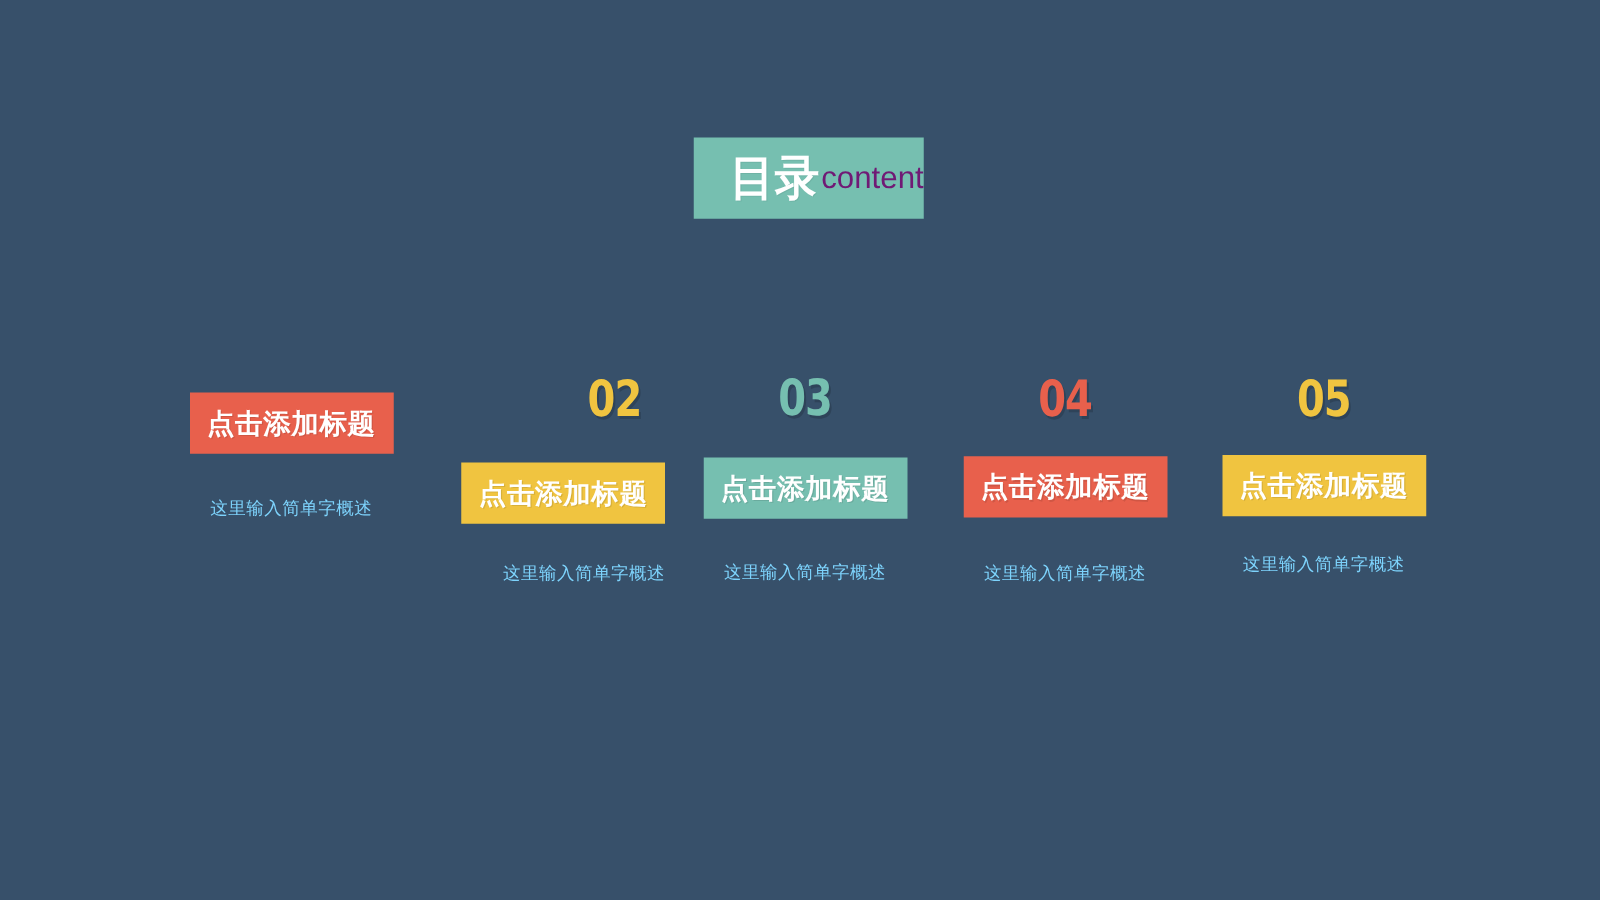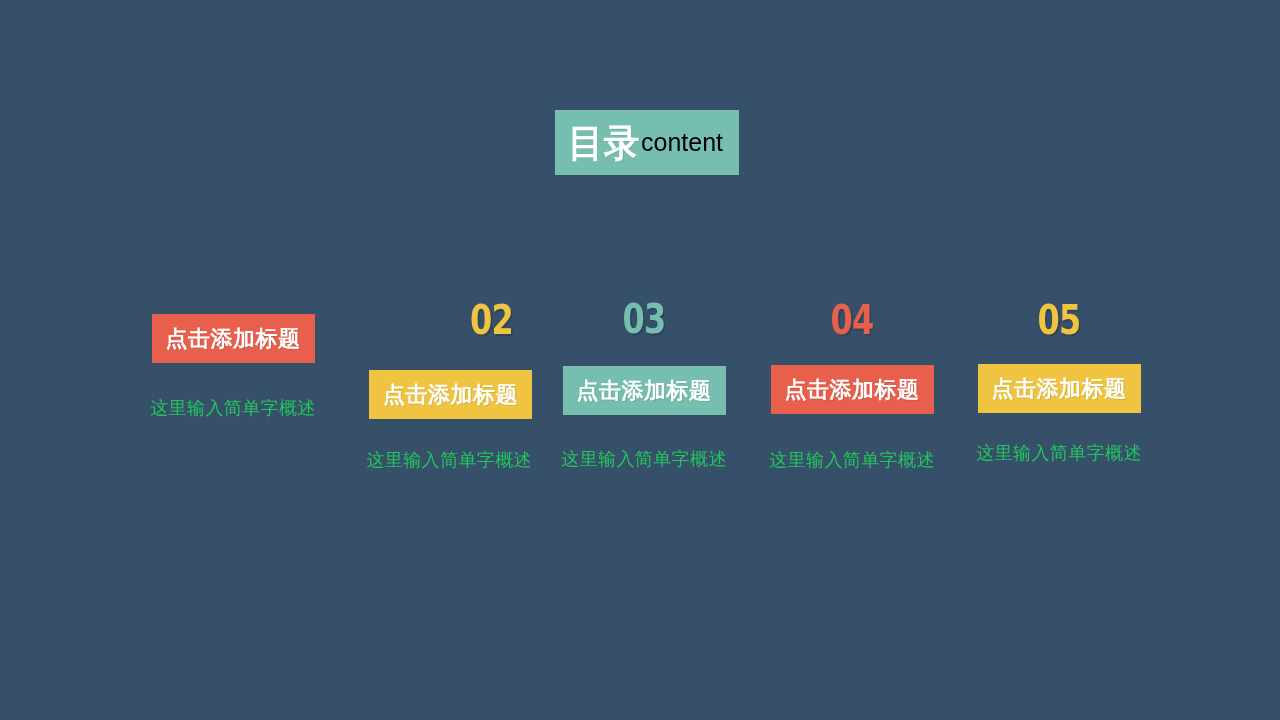--- a/index.html
+++ b/index.html
@@ -27,40 +27,40 @@
   
   #title-banner {
     position: absolute;
     left: 555px;
     top: 110px;
     width: 184px;
     height: 65px;
     background: #76bfb0;
     display: flex;
     align-items: center;
-    justify-content: flex-start;
+    justify-content: flex-end;
     box-sizing: border-box;
     padding-left: 13px;
     overflow: hidden;
   }
   #title-cn {
     font-size: 38px;
     font-weight: bold;
     color: #ffffff;
     letter-spacing: 0px;
     line-height: 1;
     transform: scaleX(0.94);
     transform-origin: left center;
     white-space: nowrap;
     text-shadow: 1px 1px 0 rgba(0,0,0,0.06);
   }
   #title-en {
     font-size: 25px;
     font-weight: 400;
-    color: #000000;
+    color: #701a75;
     line-height: 1;
     margin-left: -3px;
     white-space: nowrap;
   }
 
   
   .col {
     position: absolute;
     width: 190px;
     text-align: center;
@@ -86,22 +86,22 @@
     font-size: 22px;
     font-weight: bold;
     color: #ffffff;
     letter-spacing: 0.5px;
     white-space: nowrap;
     text-shadow: 1px 1px 0 rgba(0,0,0,0.10);
   }
 
   .cap {
     display: block;
-    font-size: 18px;
-    color: #22c55e;
+    font-size: 14px;
+    color: #7dd3fc;
     letter-spacing: 0.4px;
     white-space: nowrap;
     line-height: 1;
   }
 
   
   #col-1 { left: 138px; top: 300px; }
   #col-2 { left: 342px; top: 300px; text-align: right; }
   #col-3 { left: 549px; top: 299px; }
   #col-4 { left: 757px; top: 300px; }

